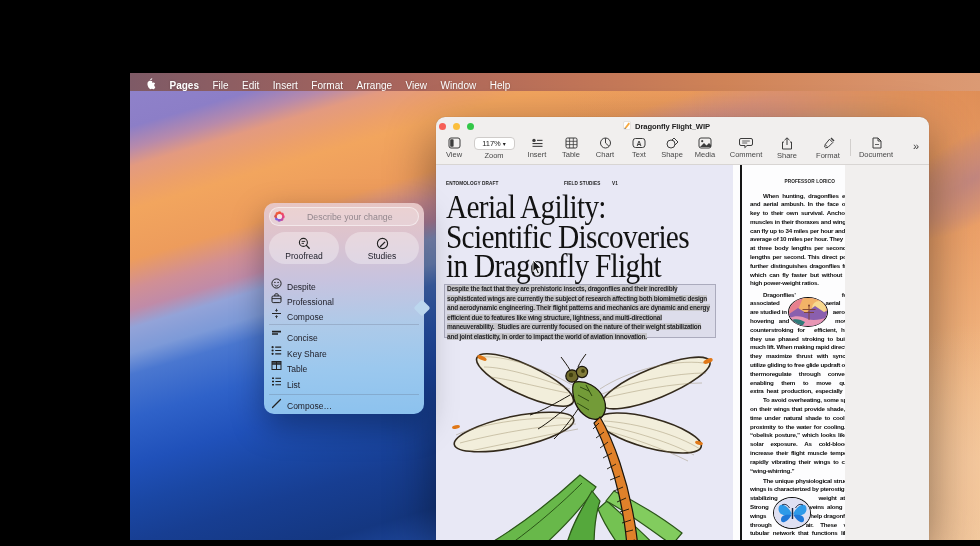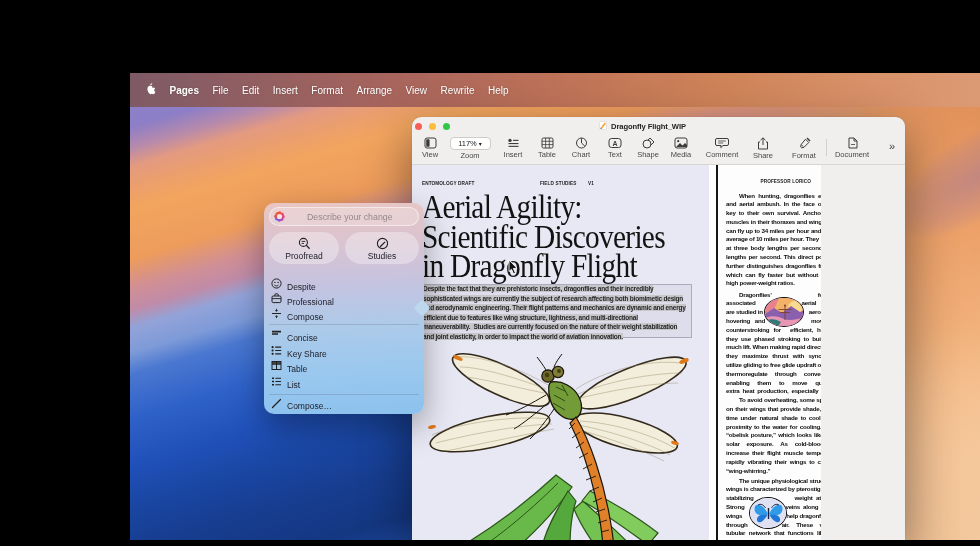--- a/index.html
+++ b/index.html
@@ -1,24 +1,24 @@
 <!DOCTYPE html>
 <html><head>
 <meta charset="utf-8">
 <style>
 * { margin:0; padding:0; box-sizing:border-box; }
 html,body { width:980px; height:546px; background:#000; overflow:hidden; font-family:"Liberation Sans",sans-serif; }
 #screen { position:absolute; left:130px; top:73px; width:850px; height:467px; overflow:hidden; }
 #wall { position:absolute; left:0; top:0; width:850px; height:467px; }
-#menubar { position:absolute; left:0; top:0; width:850px; height:34px;
+#menubar { position:absolute; left:0; top:0; width:850px; height:18px;
   background:linear-gradient(90deg,#7e5a66 0%,#966060 18%,#a9655c 32%,#c07458 52%,#d08458 70%,#d9926a 88%,#db9a74 100%);
-  color:#fff; font-size:10px; display:flex; align-items:center; }
+  color:#fff; font-size:10px; display:flex; align-items:flex-end; }
 #menubar span { margin-right:13.5px; text-shadow:0 0 2px rgba(0,0,0,0.25); }
 
-#win { position:absolute; left:282px; top:44px; width:493px; height:423px;
+#win { position:absolute; left:306px; top:44px; width:493px; height:423px;
   border-radius:9px 9px 0 0; background:#f1efee; box-shadow:0 18px 50px rgba(0,0,0,0.45), 0 0 1px rgba(0,0,0,0.3);padding-left:21px; }
 #titlebar { position:absolute; left:0; top:0; width:100%; height:17px; }
 .tl { position:absolute; top:5.5px; width:7px; height:7px; border-radius:50%; }
 #title { position:absolute; top:4px; left:0; width:100%; padding-right:32px; text-align:center; font-size:7.6px; letter-spacing:-0.1px; font-weight:bold; color:#222; }
 #toolbar { position:absolute; left:0; top:17px; width:100%; height:31px; border-bottom:1px solid #d8d5d3; }
 .tbi { position:absolute; text-align:center; color:#484848; font-size:7.5px; }
 .tbi svg { display:block; margin:0 auto 1px; }
 #docarea { position:absolute; left:0; top:48px; width:409px; height:375px; overflow:hidden; background:#fdfdfe; }
 #pageL { position:absolute; left:0; top:0; width:297px; height:375px; background:#e8e8f5; }
 #rule { position:absolute; left:304px; top:0; width:2px; height:375px; background:#151515; }
@@ -118,21 +118,21 @@
   <svg width="10.5" height="12.5" viewBox="0 0 12 14" style="margin:0 14px 1px 15px">
         <path fill="#fff" d="M8.2 3.4c-.7 0-1.6-.5-2.3-.5-.9 0-2.4.6-2.9 2.2-.8 2.4.6 5.3 1.7 6.6.5.6 1 .9 1.5.9s.9-.4 1.7-.4 1.1.4 1.7.4 1.1-.5 1.5-1.1c.4-.6.6-1.1.7-1.4-1.6-.7-1.8-3-.2-3.9-.5-.8-1.4-1.2-2.1-1.2-.5 0-1 .4-1.3.4zM7.9 1.2c.3-.4.5-.9.4-1.2-.8.1-1.5.6-1.9 1.1-.3.4-.5.9-.4 1.2.8 0 1.5-.5 1.9-1.1z"></path>
       </svg>
   <span style="font-weight:bold">Pages</span>
       <span>File</span>
       <span>Edit</span>
       <span>Insert</span>
       <span>Format</span>
       <span>Arrange</span>
       <span>View</span>
-      <span>Rewrite</span>
+      <span>Window</span>
       <span>Help</span>
 </div>
 
 <div id="win">
   <div id="titlebar">
     <div class="tl" style="left:3px;background:#f65f56"></div>
     <div class="tl" style="left:17px;background:#fbbe3c"></div>
     <div class="tl" style="left:31px;background:#33c748"></div>
     <div id="title"><svg width="8" height="9" viewBox="0 0 8 9" style="vertical-align:-1px;margin-right:4px">
             <rect x="0.5" y="0.5" width="7" height="8" rx="1.5" fill="#fff" stroke="#d9d4d0" stroke-width="0.6"></rect>

